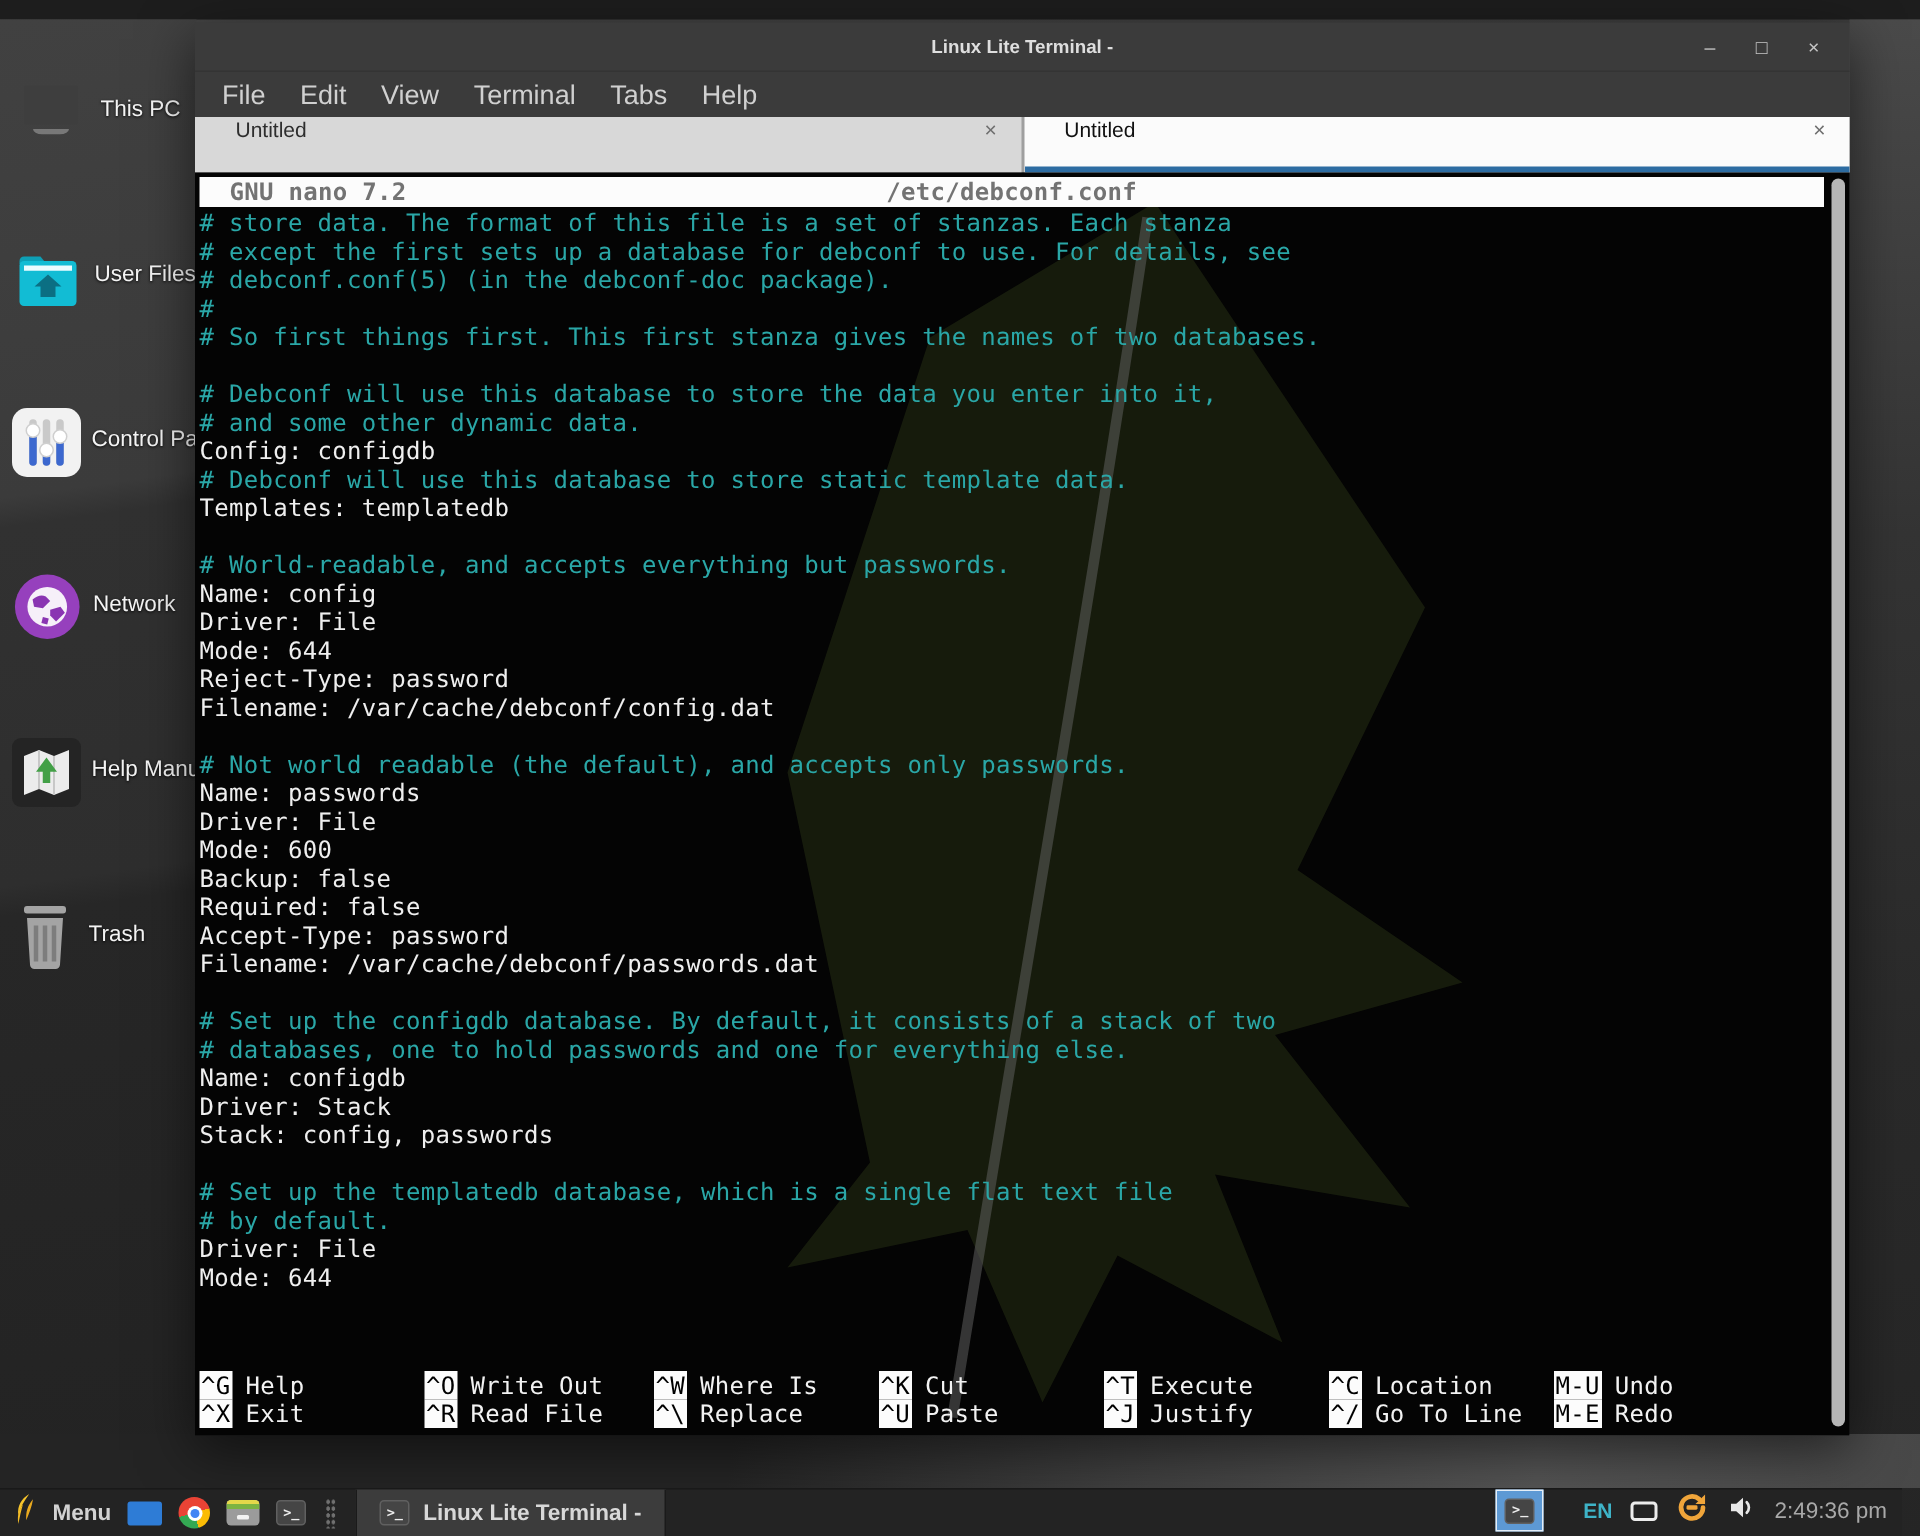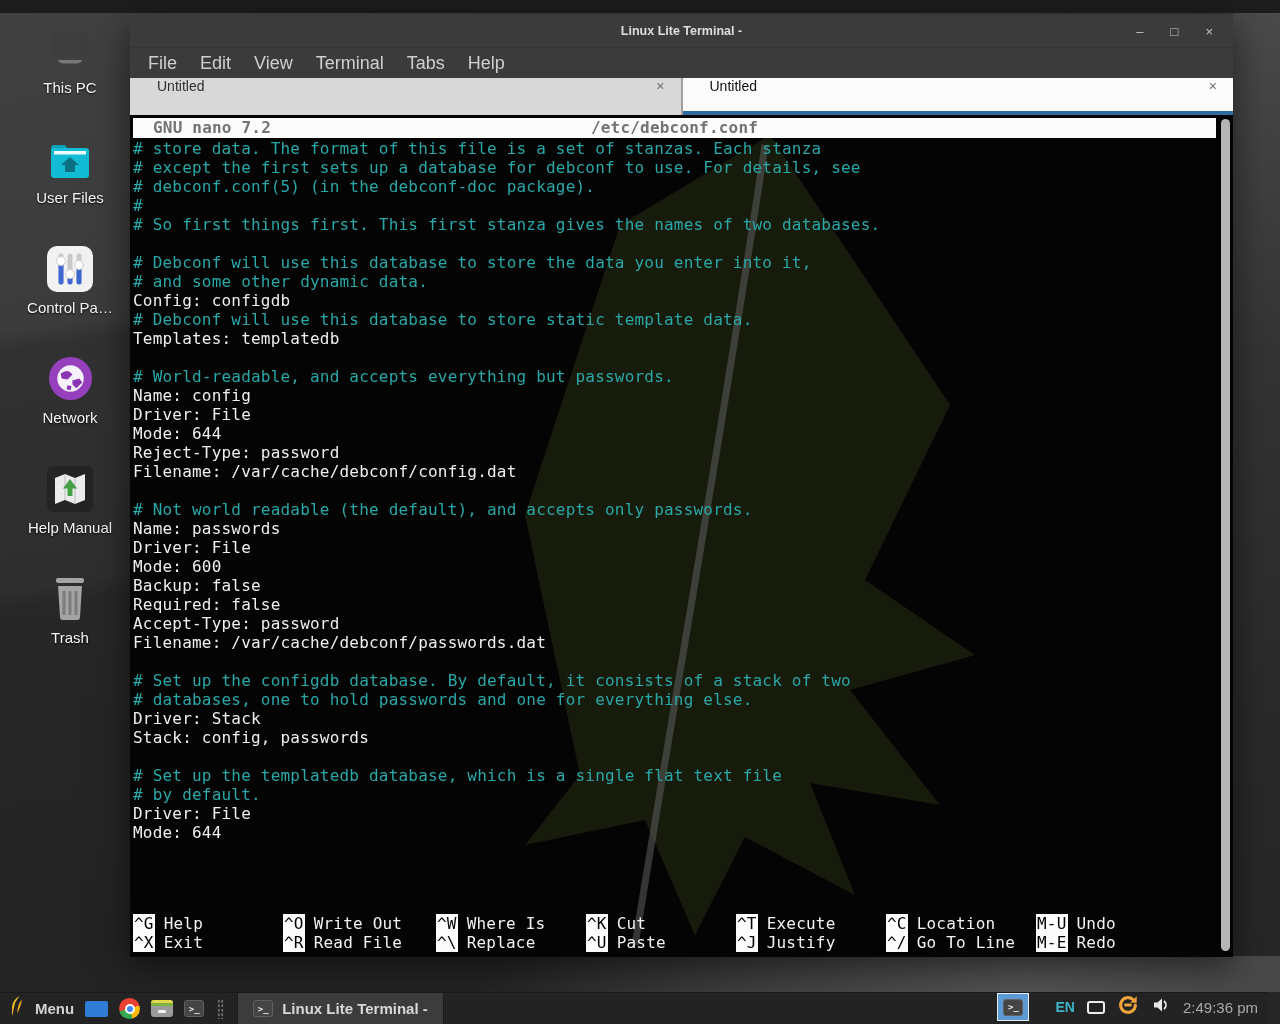--- a/index.html
+++ b/index.html
@@ -13,21 +13,21 @@
   .facet-left { position:absolute; left:0; top:13px; width:131px; height:979px;
     background:linear-gradient(172deg,#414141 0%,#3b3b3b 32%,#313131 34%,#2e2e2e 58%,#272727 60%,#232323 100%); }
   .facet-right { position:absolute; right:0; top:13px; width:47px; height:979px;
     background:linear-gradient(#4a4a4a,#343434 35%,#2a2a2a 70%,#262626); }
   .facet-bottom { position:absolute; left:0; right:0; bottom:32px; height:36px;
     background:linear-gradient(96deg,#242424 38%,#3e3e3e 58%,#545454 80%,#484848 100%); }
 
   
   .desk-icons { position:absolute; left:8px; top:20px; width:124px; z-index:2; }
   .desk-icon { position:absolute; left:0; width:124px; height:104px; display:flex;
-    flex-direction:column; align-items:center; justify-content:flex-start; gap:7px; cursor:default; }
+    flex-direction:row; align-items:center; justify-content:flex-start; gap:7px; cursor:default; }
   .desk-icon .ic { height:52px; display:flex; align-items:flex-end; }
   .desk-icon .lbl { color:#f4f4f4; font-size:15px; text-shadow:0 1px 2px rgba(0,0,0,.9); white-space:nowrap; }
 
   
   .window { position:absolute; left:130px; top:15px; width:1103px; height:942px;
     display:flex; flex-direction:column; box-shadow:0 10px 34px rgba(0,0,0,.55); z-index:3; }
   .titlebar { height:33px; background:#3b3b3b; position:relative; display:flex;
     align-items:center; flex:0 0 33px; border-bottom:1px solid #343434; }
   .title { position:absolute; left:0; right:0; text-align:center; color:#dedede;
     font-size:12.5px; font-weight:bold; }
@@ -248,20 +248,21 @@
           <div class="tline p">Name: passwords</div>
           <div class="tline p">Driver: File</div>
           <div class="tline p">Mode: 600</div>
           <div class="tline p">Backup: false</div>
           <div class="tline p">Required: false</div>
           <div class="tline p">Accept-Type: password</div>
           <div class="tline p">Filename: /var/cache/debconf/passwords.dat</div>
           <div class="tline p"> </div>
           <div class="tline c"># Set up the configdb database. By default, it consists of a stack of two</div>
           <div class="tline c"># databases, one to hold passwords and one for everything else.</div>
+          <div class="tline p">Name: configdb</div>
           <div class="tline p">Driver: Stack</div>
           <div class="tline p">Stack: config, passwords</div>
           <div class="tline p"> </div>
           <div class="tline c"># Set up the templatedb database, which is a single flat text file</div>
           <div class="tline c"># by default.</div>
           <div class="tline p">Driver: File</div>
           <div class="tline p">Mode: 644</div>
         </div>
       <div class="shortcuts">
         <div class="sc-row">

